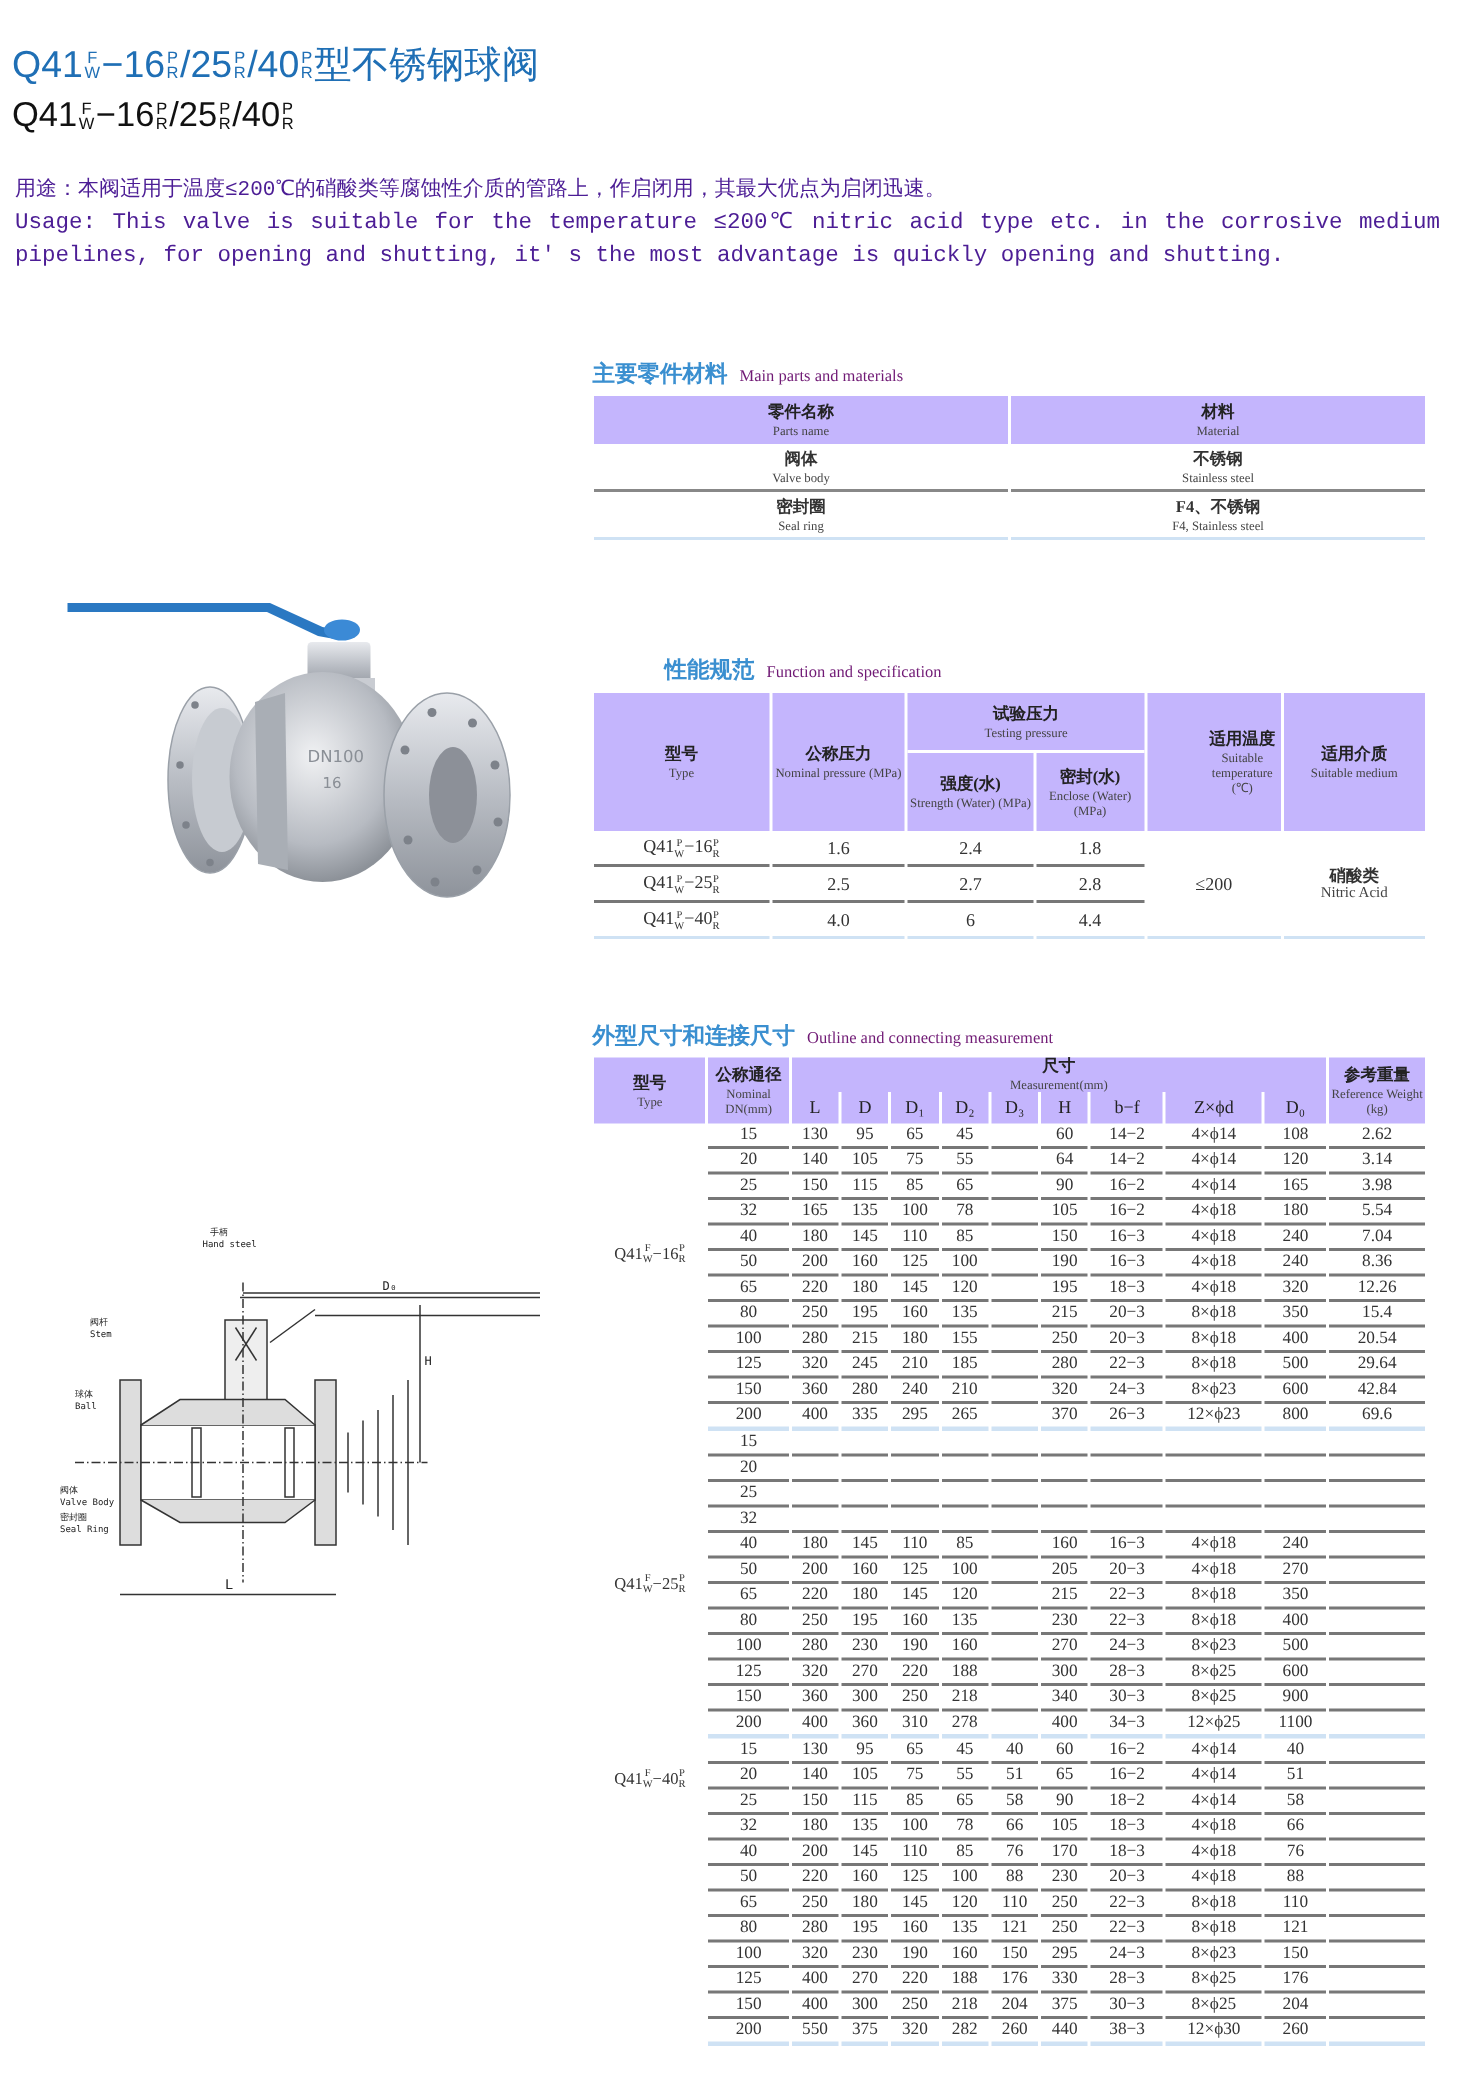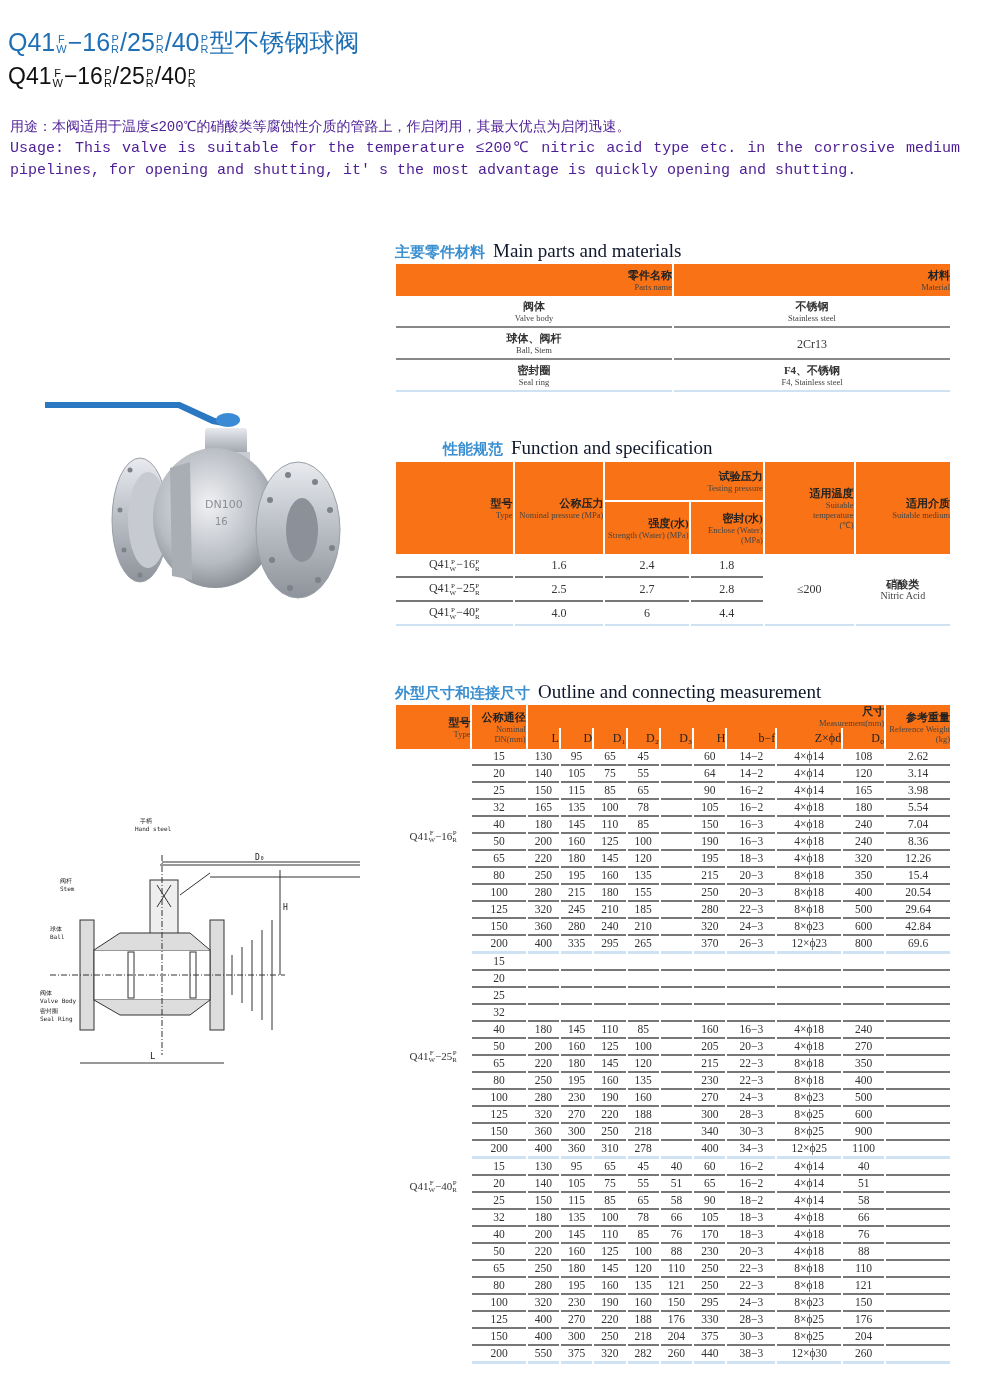--- a/index.html
+++ b/index.html
@@ -7,23 +7,23 @@
   .abs { position: absolute; }
   .title-cn { left: 8px; top: 26px; font-family: "Liberation Sans", sans-serif; font-size: 25px; color: #1f6fb5; white-space: nowrap; }
   .title-en { left: 8px; top: 63px; font-family: "Liberation Sans", sans-serif; font-size: 23px; color: #111; white-space: nowrap; }
   .sfx { display: inline-block; vertical-align: middle; font-size: 11px; line-height: 10px; text-align: center; margin: 0 1px; }
   .sfx span { display: block; }
   .usage { left: 10px; width: 950px; font-size: 14px; line-height: 22px; color: #4c1d95; font-family: Liberation Mono, monospace; }
   .usage-cn { top: 116px; }
   .usage-en { top: 138px; font-size: 15px; text-align: justify; text-align-last: left; }
   .sec-title { left: 395px; font-size: 15px; color: #3a8fd0; white-space: nowrap; font-family: "Liberation Serif", serif; }
   .sec-title b { font-weight: bold; margin-right: 8px; }
-  .sec-title .en { font-size: 19px; color: #0f172a; }
+  .sec-title .en { font-size: 11px; color: #701a75; }
   table { border-collapse: separate; border-spacing: 2px 0; font-family: "Liberation Serif", serif; }
-  th { background: #f97316; font-weight: normal; color: #222; text-align: right; vertical-align: middle; }
+  th { background: #c4b5fd; font-weight: normal; color: #222; text-align: center; vertical-align: middle; }
   td { text-align: center; vertical-align: middle; color: #333; }
   .cn { font-size: 11px; font-weight: bold; display: block; line-height: 13px; }
   .en-sm { font-size: 8.5px; display: block; line-height: 10px; color: #444; }
   
   .parts { left: 394px; top: 264px; width: 558px; }
   .parts td { border-bottom: 2px solid #888; height: 32px; }
   .parts tr:last-child td { border-bottom: 2px solid #cfe2f4; }
   
   .spec { left: 394px; top: 462px; width: 558px; }
   .spec th { border-right: 0; }
@@ -176,27 +176,20 @@
           <span class="cn">阀体</span>
           <span class="en-sm">Valve body</span>
         </td>
       <td>
           <span class="cn">不锈钢</span>
           <span class="en-sm">Stainless steel</span>
         </td>
     </tr>
     <tr>
       <td>
-          <span class="cn">球体、阀杆</span>
-          <span class="en-sm">Ball, Stem</span>
-        </td>
-      <td><span style="font-size:12px;">2Cr13</span></td>
-    </tr>
-    <tr>
-      <td>
           <span class="cn">密封圈</span>
           <span class="en-sm">Seal ring</span>
         </td>
       <td>
           <span class="cn">F4、不锈钢</span>
           <span class="en-sm">F4, Stainless steel</span>
         </td>
     </tr>
   </tbody>
 </table>

